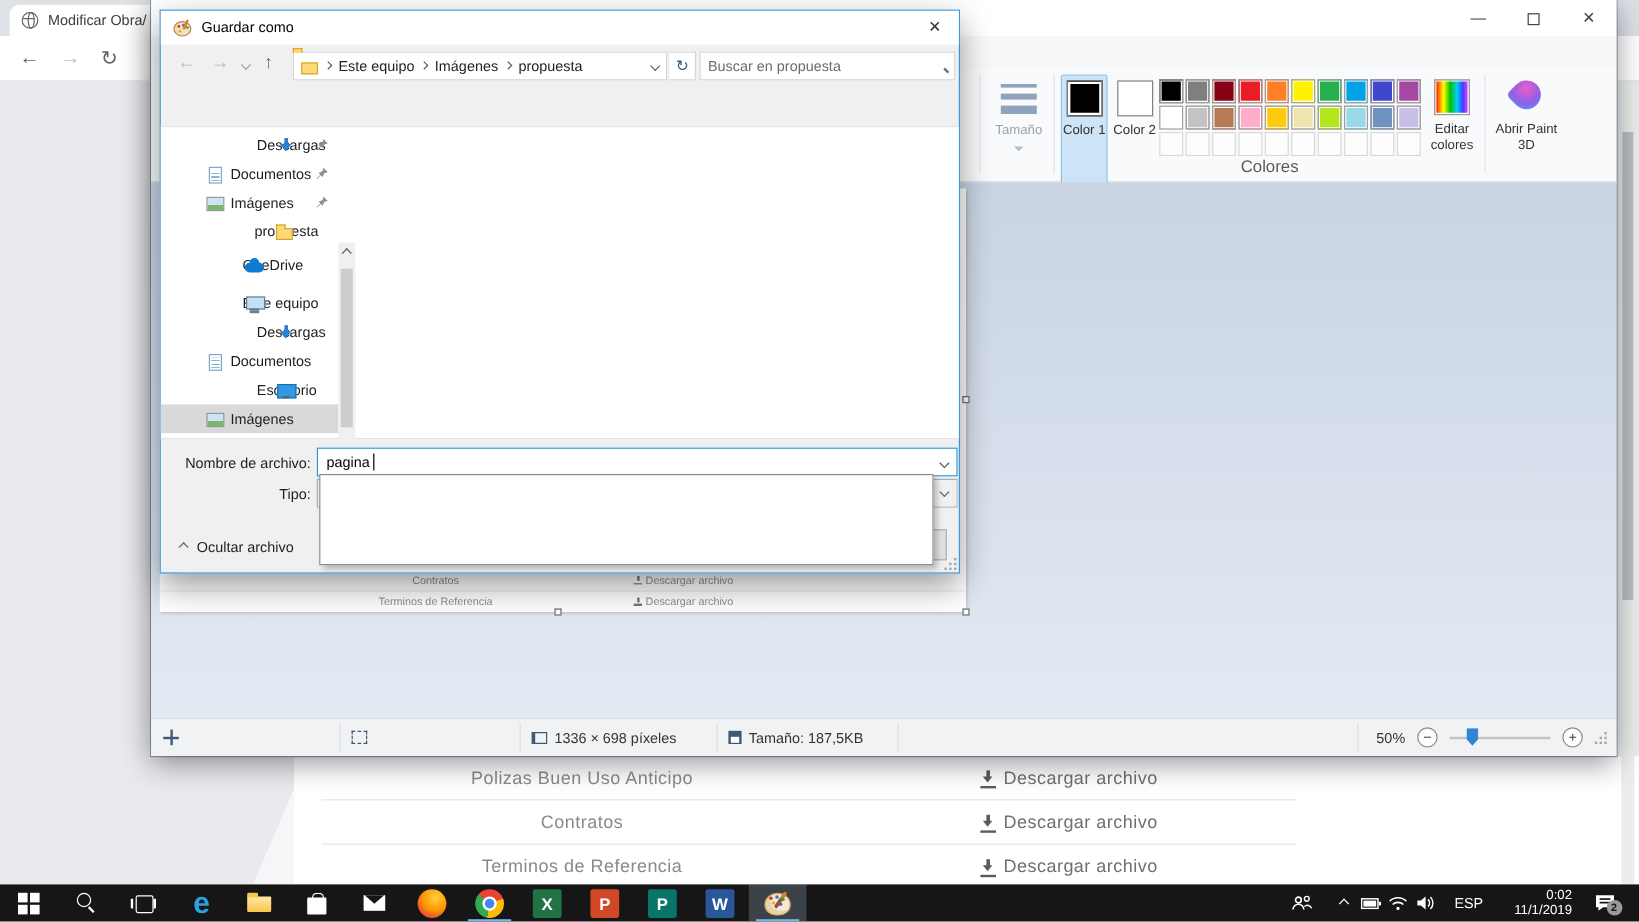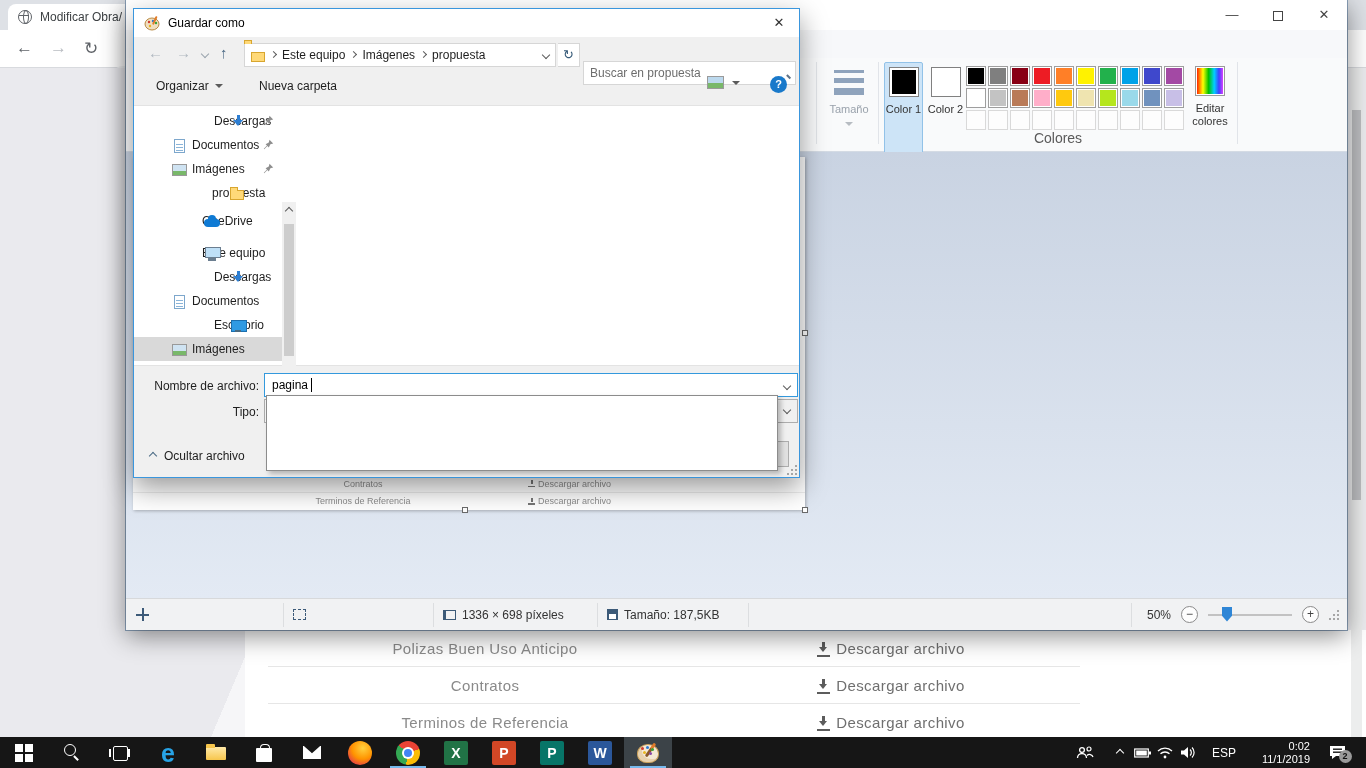--- a/index.html
+++ b/index.html
@@ -107,21 +107,21 @@
      border:1px solid #3a96dd; box-shadow:0 10px 26px rgba(0,0,0,.4); }
   .d-titlebar { position:absolute; left:0; top:0; width:100%; height:28px; background:#fff; display:flex; align-items:center; padding-left:10px; gap:8px; }
   .d-title { font-size:12px; color:#000; }
   .d-close { position:absolute; right:0; top:0; width:40px; height:28px; text-align:center; line-height:28px; font-size:13px; color:#333; }
   .d-addr { position:absolute; left:0; top:32px; width:100%; height:28px; }
   .d-nav { position:absolute; top:3px; font-size:15px; color:#b0b8c0; }
   .bread { position:absolute; left:110px; top:2px; width:312px; height:24px; background:#fff; border:1px solid #d6d6d6; display:flex; align-items:center; padding:0 6px; gap:6px; font-size:12px; color:#1e1e1e; }
   .bread .cv { margin-top:-1px; }
   .bread-dd { margin-left:auto; }
   .refresh-btn { position:absolute; left:424px; top:2px; width:22px; height:24px; background:#fff; border:1px solid #d6d6d6; border-left:none; text-align:center; line-height:22px; color:#365a78; font-size:13px; }
-  .searchbox { position:absolute; left:449px; top:2px; width:213px; height:24px; background:#fff; border:1px solid #d6d6d6;margin-top:18px; }
+  .searchbox { position:absolute; left:449px; top:2px; width:213px; height:24px; background:#fff; border:1px solid #d6d6d6; }
   .searchbox input { position:absolute; left:6px; top:1px; width:180px; height:20px; border:none; outline:none; font-size:12px; color:#333; font-family:"Liberation Sans",sans-serif; background:transparent; }
   .searchbox input::placeholder { color:#6d6d6d; opacity:1; }
   .mag { position:absolute; right:6px; top:5px; width:9px; height:9px; border:1.5px solid #5f7档287; border-radius:50%; }
   .mag::after { content:""; position:absolute; left:7px; top:7px; width:5px; height:1.5px; background:#5f7287; transform:rotate(45deg); transform-origin:left center; }
   .d-toolbar { position:absolute; left:0; top:64px; width:100%; height:28px; font-size:12px; color:#1e1e1e; }
   .organize { position:absolute; left:22px; top:6px; display:flex; gap:6px; align-items:center; }
   .newfolder { position:absolute; left:125px; top:6px; }
   .view-btn { position:absolute; left:573px; top:3px; display:flex; align-items:center; gap:8px; }
   .view-ic { width:17px; height:13px; border:1px solid #9a9a9a; background:linear-gradient(#bcd9ee 55%,#79b86a 55%); }
   .d-main { position:absolute; left:0; top:96px; width:665px; height:261px; background:#fff; border-top:1px solid #e3e3e3; border-bottom:1px solid #e3e3e3; }
@@ -349,20 +349,24 @@
             <div class="swatch empty"></div>
             <div class="swatch empty"></div>
             <div class="swatch empty"></div>
         </div>
       </div>
       <div class="editcol-btn">
         <div class="rainbow"></div>
         <span>Editar colores</span>
       </div>
       <div class="rib-sep" style="left:1111px;"></div>
+      <div class="p3d-btn">
+        <div class="p3d-icon"></div>
+        <span>Abrir Paint 3D</span>
+      </div>
       <div class="group-lbl">Colores</div>
     </div>
     <div class="workarea">
       <div class="canvas">
         <div class="cv-rows">
 
             <div class="cv-row">
               <span class="cv-row-label">Contratos</span>
               <span class="cv-row-action">
                 <span class="cv-dl"></span>
@@ -447,34 +451,20 @@
           <span class="crumb">propuesta</span>
 
         <span class="cv bread-dd"></span>
       </div>
       <span class="refresh-btn">↻</span>
       <div class="searchbox">
         <input placeholder="Buscar en propuesta" style="">
         <span class="mag"></span>
       </div>
     </div>
-    <div class="d-toolbar">
-      <span class="organize">
-        <span>Organizar</span>
-        <span class="caret-down"></span>
-      </span>
-      <span class="newfolder">
-        <span>Nueva carpeta</span>
-      </span>
-      <span class="view-btn">
-        <span class="view-ic"></span>
-        <span class="caret-down"></span>
-      </span>
-      <span class="help-btn" style="right:12px;top:3px;position:absolute;">?</span>
-    </div>
     <div class="d-main">
       <div class="side">
 
           <div class="side-item">
             <span class="side-ic ic-download"></span>
             <span>Descargas</span>
             <svg class="pin" viewBox="0 0 11 11">
               <path d="M6.5 0.8 L10.2 4.5 L7.4 5.2 L5.8 8.4 L4.4 7 L1.2 10.2 L0.8 9.8 L4 6.6 L2.6 5.2 L5.8 3.6 Z" fill="#8f8f8f"></path>
             </svg>
           </div>

